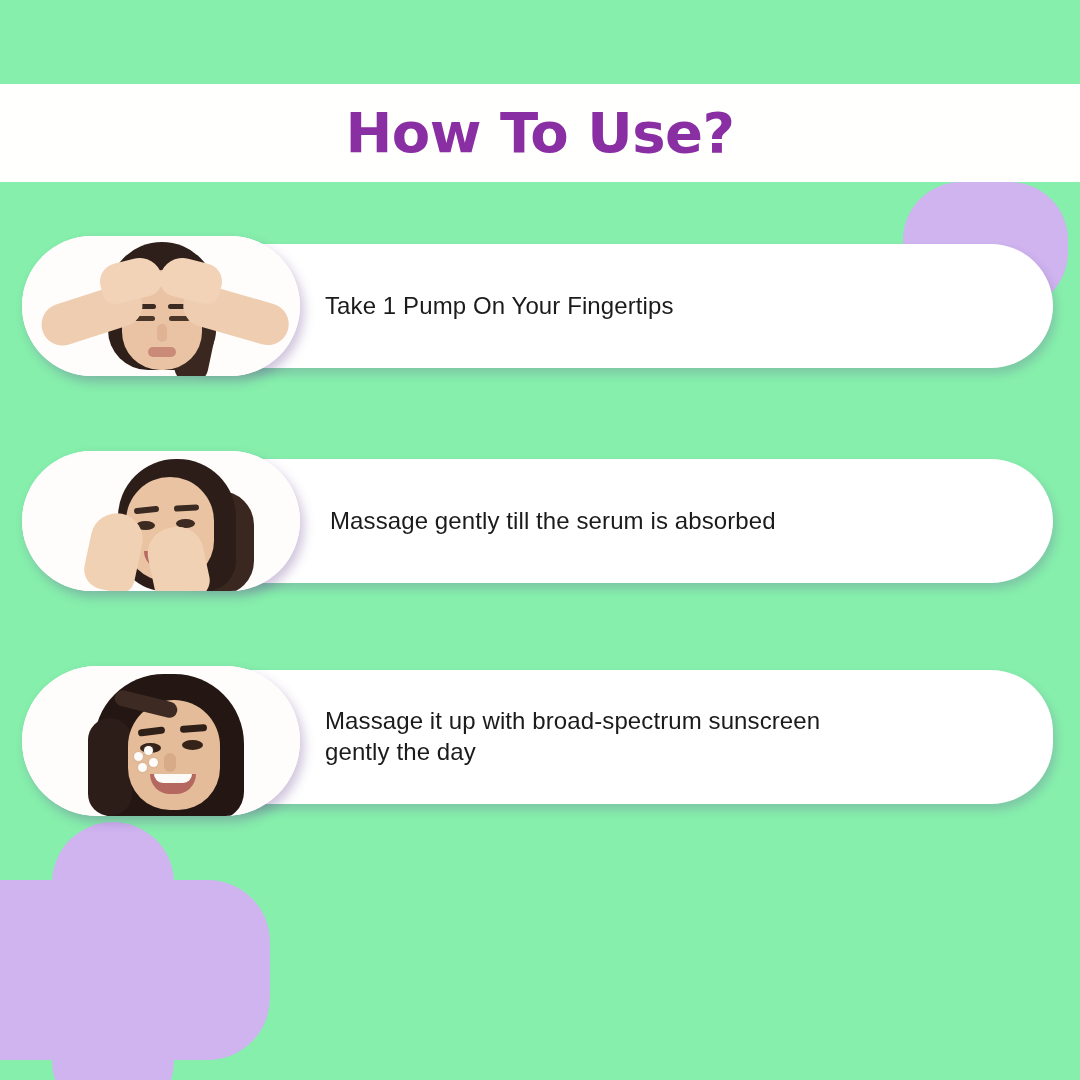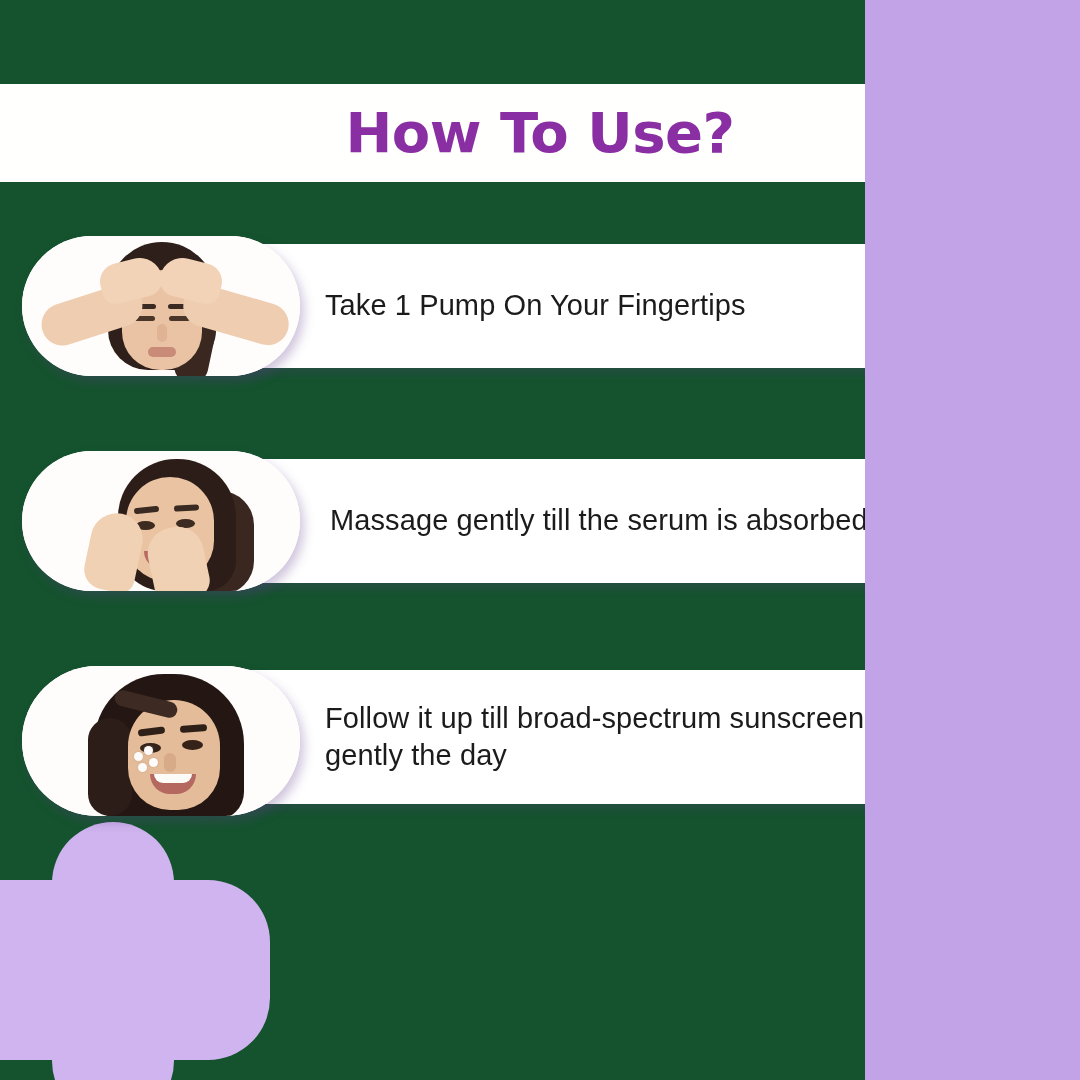--- a/index.html
+++ b/index.html
@@ -9,23 +9,23 @@
   body {
     width: 1080px;
     height: 1080px;
     overflow: hidden;
     font-family: "Liberation Sans", sans-serif;
     background: #c2a3e8;
   }
 
   .poster {
     position: relative;
-    width: 865px;
+    width: 1080px;
     height: 1080px;
-    background: #14532d;
+    background: #86efac;
     overflow: hidden;
   }
 
   
   .deco {
     position: absolute;
     background: #cfb4ef;
     pointer-events: none;
   }
   .deco-top-right {
@@ -101,21 +101,21 @@
     border-radius: 62px;
     box-shadow: 3px 6px 10px rgba(95, 60, 140, 0.22);
     display: flex;
     align-items: center;
     box-sizing: border-box;
     padding-left: 175px;
     padding-right: 34px;
   }
   .step-text {
     color: #1b1b1b;
-    font-size: 29px;
+    font-size: 24px;
     line-height: 1.28;
     font-weight: normal;
     letter-spacing: 0.1px;
   }
   .step-row-1 .text-card { padding-left: 180px; }
   .step-row-2 .text-card { height: 134px; top: 4px; }
 
   
   .thumb-pill {
     position: absolute;
@@ -295,21 +295,21 @@
           <div class="fig p2-teeth"></div>
           <div class="fig p2-handL"></div>
           <div class="fig p2-handR"></div>
         </div>
       </div>
     </div>
 
     <div class="step-row step-row-2">
       <div class="text-card">
         <div class="step-text">
-          <span>Follow it up till broad-spectrum sunscreen</span><br>
+          <span>Massage it up with broad-spectrum sunscreen</span><br>
           <span>gently the day</span>
         </div>
       </div>
       <div class="thumb-pill">
         <div class="photo">
           <div class="fig p3-hair"></div>
           <div class="fig p3-hairside"></div>
           <div class="fig p3-face"></div>
           <div class="fig p3-braid"></div>
           <div class="fig p3-brow-l"></div>

